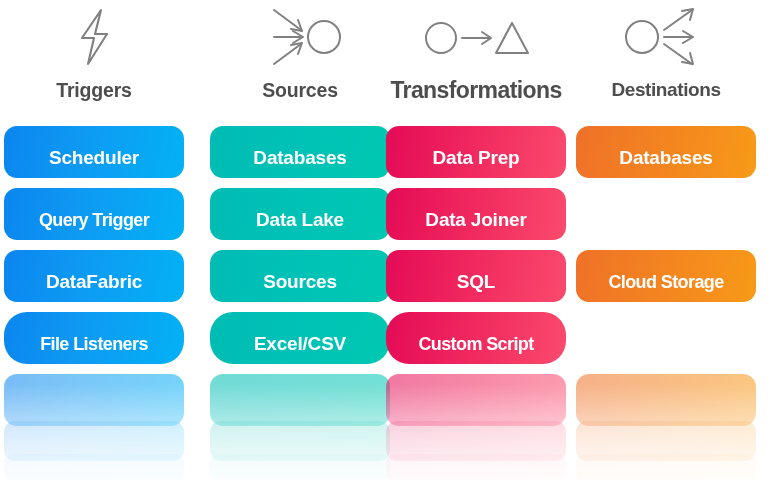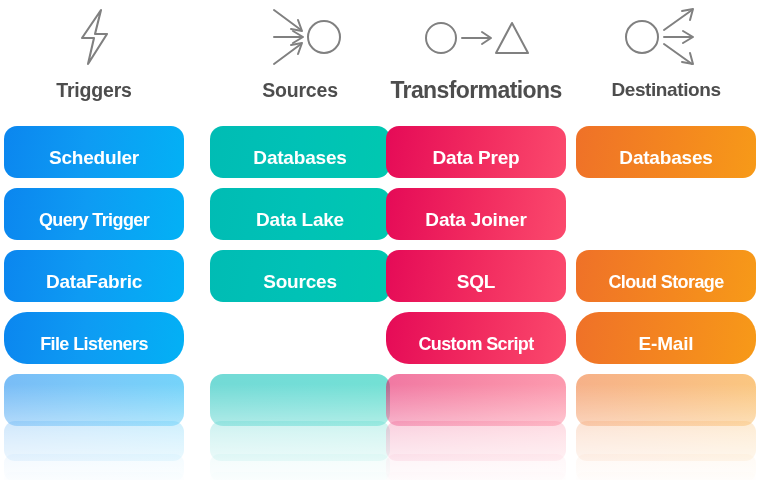--- a/index.html
+++ b/index.html
@@ -171,20 +171,23 @@
 
     <div class="pill r0 grad-teal">
       <span class="pill-label">Databases</span>
     </div>
     <div class="pill r1 grad-teal">
       <span class="pill-label">Data Lake</span>
     </div>
     <div class="pill r2 grad-teal">
       <span class="pill-label">Sources</span>
     </div>
+    <div class="pill r3 grad-teal">
+      <span class="pill-label">Excel/CSV</span>
+    </div>
 
     <div class="pill r4 grad-teal ghost g1"></div>
     <div class="pill r5 grad-teal ghost g2"></div>
     <div class="pill r6 grad-teal ghost g3"></div>
     <div class="pill r7 grad-teal ghost g4"></div>
   </div>
 
   <div class="column col-2">
     <div class="col-icon">
       <svg width="104" height="40" viewBox="0 0 104 40" fill="none" stroke="#808080" stroke-width="2" stroke-linejoin="round" stroke-linecap="round">
@@ -228,23 +231,20 @@
       </svg>
     </div>
     <div class="col-title">Destinations</div>
 
     <div class="pill r0 grad-orange">
       <span class="pill-label">Databases</span>
     </div>
     <div class="pill r2 grad-orange long">
       <span class="pill-label">Cloud Storage</span>
     </div>
-    <div class="pill r3 grad-orange">
-      <span class="pill-label">E-Mail</span>
-    </div>
 
     <div class="pill r4 grad-orange ghost g1"></div>
     <div class="pill r5 grad-orange ghost g2"></div>
     <div class="pill r6 grad-orange ghost g3"></div>
     <div class="pill r7 grad-orange ghost g4"></div>
   </div>
 
   <div class="fade-mask"></div>
 </div>
 

